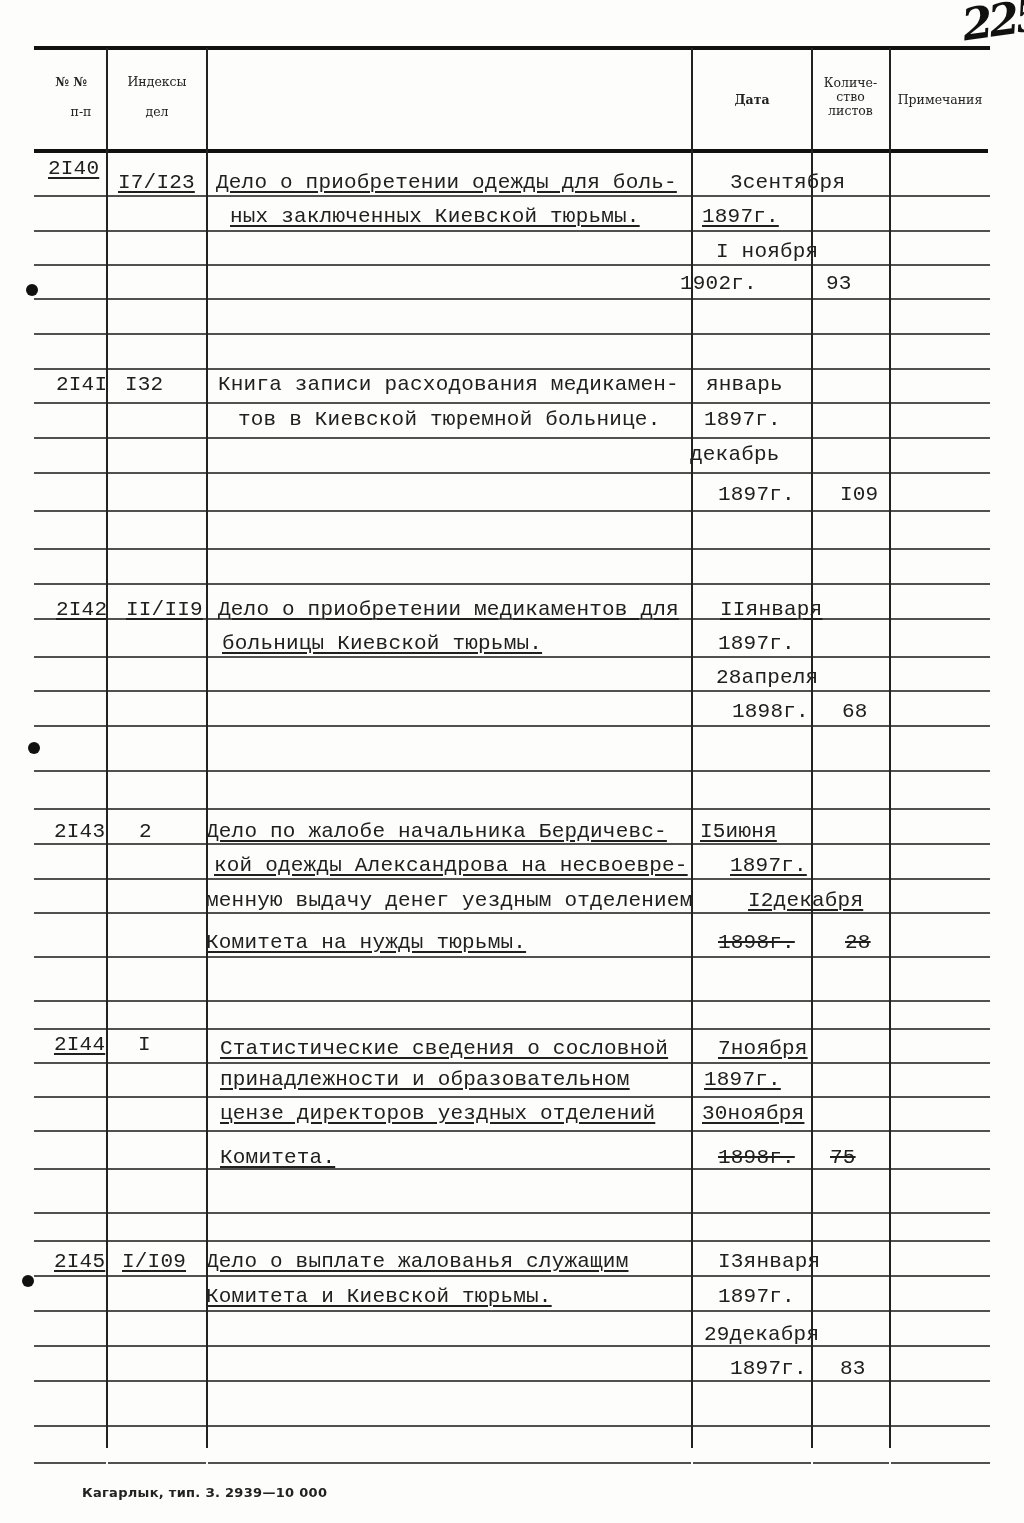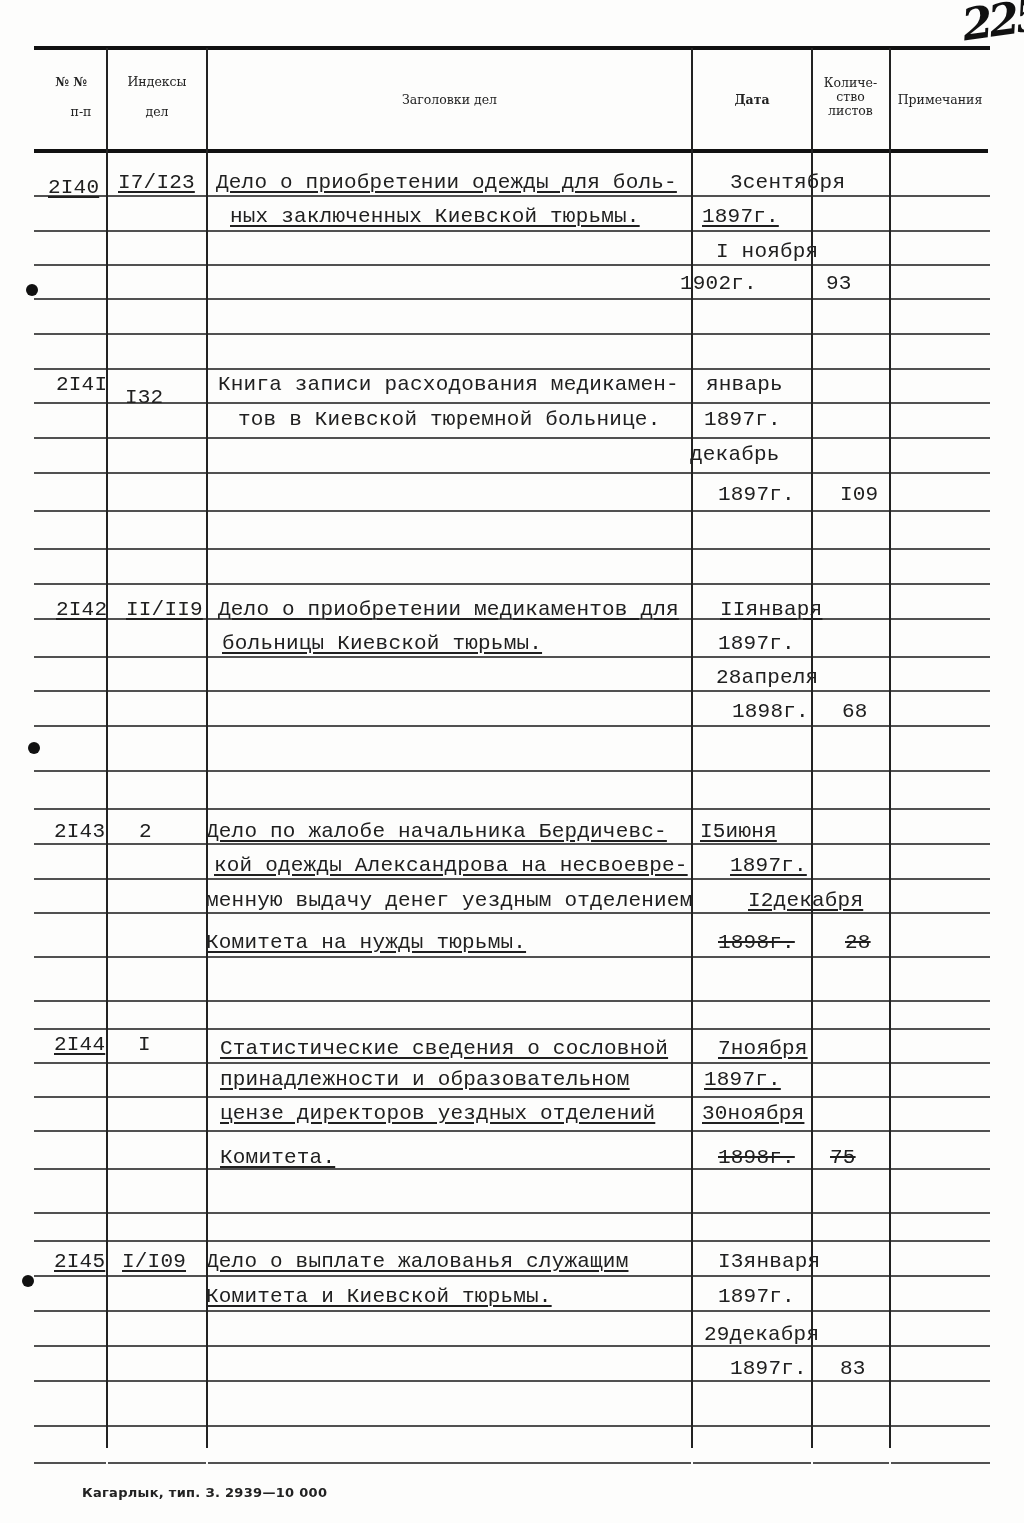--- a/index.html
+++ b/index.html
@@ -53,21 +53,20 @@
   <div class="vrule" style="left:889px;top:48px;height:1400px"></div>
 
   <div class="hdr" style="left:40px;top:74px;width:62px">
     <div style="font-weight:bold">№ №</div>
     <div style="margin-top:14px;padding-left:20px">п-п</div>
   </div>
   <div class="hdr" style="left:108px;top:74px;width:98px">
     <div>Индексы</div>
     <div style="margin-top:14px">дел</div>
   </div>
-  <div class="hdr" style="left:208px;top:92px;width:483px">Заголовки дел</div>
   <div class="hdr" style="left:693px;top:92px;width:118px;font-weight:bold">Дата</div>
   <div class="hdr" style="left:812px;top:76px;width:77px;line-height:14px">
     <div>Количе-</div>
     <div>ство</div>
     <div>листов</div>
   </div>
   <div class="hdr" style="left:890px;top:92px;width:100px">Примечания</div>
 
   <div id="ruled">
       <div class="line" style="left: 34px; width: 72px; top: 195px;"></div>
@@ -282,34 +281,34 @@
       <div class="line" style="left: 891px; width: 99px; top: 1425px;"></div>
       <div class="line" style="left: 34px; width: 72px; top: 1462px;"></div>
       <div class="line" style="left: 108px; width: 98px; top: 1462px;"></div>
       <div class="line" style="left: 208px; width: 483px; top: 1462px;"></div>
       <div class="line" style="left: 693px; width: 118px; top: 1462px;"></div>
       <div class="line" style="left: 813px; width: 76px; top: 1462px;"></div>
       <div class="line" style="left: 891px; width: 99px; top: 1462px;"></div>
     </div>
 
   <div>
-    <div class="t u" style="left:48px;top:176px">2I40</div>
+    <div class="t u" style="left:48px;top:157px">2I40</div>
     <div class="t u" style="left:118px;top:171px">I7/I23</div>
     <div class="t u" style="left:216px;top:171px">Дело о приобретении одежды для боль-</div>
     <div class="t u" style="left:230px;top:205px">ных заключенных Киевской тюрьмы.</div>
     <div class="t" style="left:730px;top:171px">3сентября</div>
     <div class="t u" style="left:702px;top:205px">1897г.</div>
     <div class="t" style="left:716px;top:240px">I ноября</div>
     <div class="t" style="left:680px;top:272px">1902г.</div>
     <div class="t" style="left:826px;top:272px">93</div>
   </div>
 
   <div>
     <div class="t" style="left:56px;top:373px">2I4I</div>
-    <div class="t" style="left:125px;top:386px">I32</div>
+    <div class="t" style="left:125px;top:373px">I32</div>
     <div class="t" style="left:218px;top:373px">Книга записи расходования медикамен-</div>
     <div class="t" style="left:238px;top:408px">тов в Киевской тюремной больнице.</div>
     <div class="t" style="left:706px;top:373px">январь</div>
     <div class="t" style="left:704px;top:408px">1897г.</div>
     <div class="t" style="left:690px;top:443px">декабрь</div>
     <div class="t" style="left:718px;top:483px">1897г.</div>
     <div class="t" style="left:840px;top:483px">I09</div>
   </div>
 
   <div>

